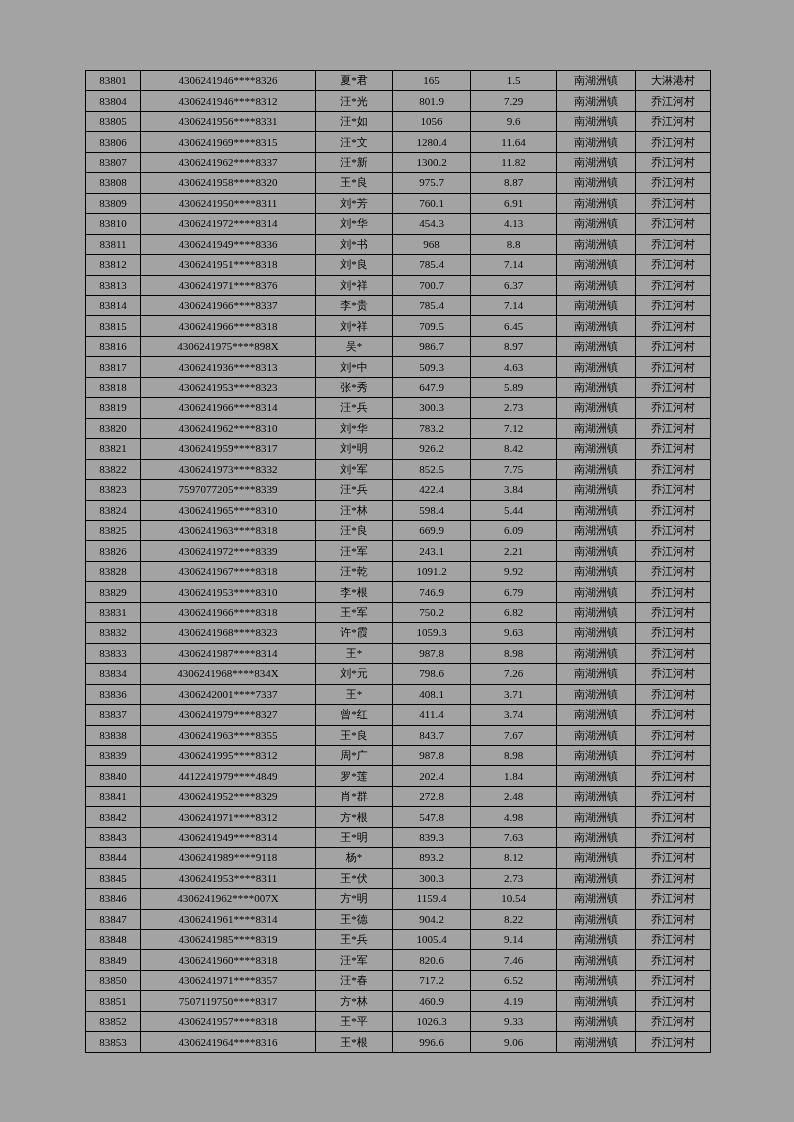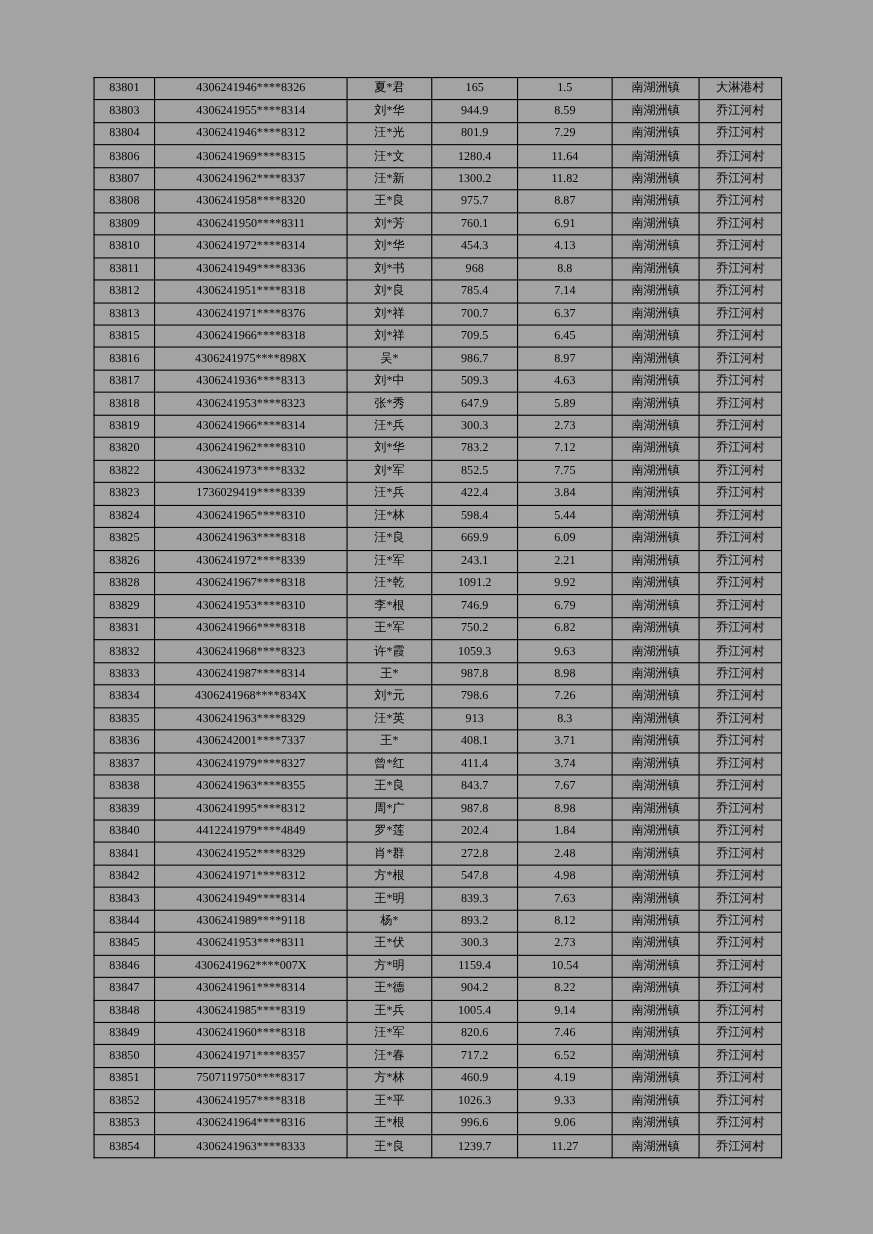--- a/index.html
+++ b/index.html
@@ -62,38 +62,38 @@
         <tr>
           <td>83801</td>
           <td>4306241946****8326</td>
           <td>夏*君</td>
           <td>165</td>
           <td>1.5</td>
           <td>南湖洲镇</td>
           <td>大淋港村</td>
         </tr>
         <tr>
-          <td>83803</td>
-          <td>4306241955****8314</td>
-          <td>刘*华</td>
-          <td>944.9</td>
-          <td>8.59</td>
-          <td>南湖洲镇</td>
-          <td>乔江河村</td>
-        </tr>
-        <tr>
           <td>83804</td>
           <td>4306241946****8312</td>
           <td>汪*光</td>
           <td>801.9</td>
           <td>7.29</td>
           <td>南湖洲镇</td>
           <td>乔江河村</td>
         </tr>
         <tr>
+          <td>83805</td>
+          <td>4306241956****8331</td>
+          <td>汪*如</td>
+          <td>1056</td>
+          <td>9.6</td>
+          <td>南湖洲镇</td>
+          <td>乔江河村</td>
+        </tr>
+        <tr>
           <td>83806</td>
           <td>4306241969****8315</td>
           <td>汪*文</td>
           <td>1280.4</td>
           <td>11.64</td>
           <td>南湖洲镇</td>
           <td>乔江河村</td>
         </tr>
         <tr>
           <td>83807</td>
@@ -152,20 +152,29 @@
         <tr>
           <td>83813</td>
           <td>4306241971****8376</td>
           <td>刘*祥</td>
           <td>700.7</td>
           <td>6.37</td>
           <td>南湖洲镇</td>
           <td>乔江河村</td>
         </tr>
         <tr>
+          <td>83814</td>
+          <td>4306241966****8337</td>
+          <td>李*贵</td>
+          <td>785.4</td>
+          <td>7.14</td>
+          <td>南湖洲镇</td>
+          <td>乔江河村</td>
+        </tr>
+        <tr>
           <td>83815</td>
           <td>4306241966****8318</td>
           <td>刘*祥</td>
           <td>709.5</td>
           <td>6.45</td>
           <td>南湖洲镇</td>
           <td>乔江河村</td>
         </tr>
         <tr>
           <td>83816</td>
@@ -206,31 +215,40 @@
         <tr>
           <td>83820</td>
           <td>4306241962****8310</td>
           <td>刘*华</td>
           <td>783.2</td>
           <td>7.12</td>
           <td>南湖洲镇</td>
           <td>乔江河村</td>
         </tr>
         <tr>
+          <td>83821</td>
+          <td>4306241959****8317</td>
+          <td>刘*明</td>
+          <td>926.2</td>
+          <td>8.42</td>
+          <td>南湖洲镇</td>
+          <td>乔江河村</td>
+        </tr>
+        <tr>
           <td>83822</td>
           <td>4306241973****8332</td>
           <td>刘*军</td>
           <td>852.5</td>
           <td>7.75</td>
           <td>南湖洲镇</td>
           <td>乔江河村</td>
         </tr>
         <tr>
           <td>83823</td>
-          <td>1736029419****8339</td>
+          <td>7597077205****8339</td>
           <td>汪*兵</td>
           <td>422.4</td>
           <td>3.84</td>
           <td>南湖洲镇</td>
           <td>乔江河村</td>
         </tr>
         <tr>
           <td>83824</td>
           <td>4306241965****8310</td>
           <td>汪*林</td>
@@ -305,29 +323,20 @@
         <tr>
           <td>83834</td>
           <td>4306241968****834X</td>
           <td>刘*元</td>
           <td>798.6</td>
           <td>7.26</td>
           <td>南湖洲镇</td>
           <td>乔江河村</td>
         </tr>
         <tr>
-          <td>83835</td>
-          <td>4306241963****8329</td>
-          <td>汪*英</td>
-          <td>913</td>
-          <td>8.3</td>
-          <td>南湖洲镇</td>
-          <td>乔江河村</td>
-        </tr>
-        <tr>
           <td>83836</td>
           <td>4306242001****7337</td>
           <td>王*</td>
           <td>408.1</td>
           <td>3.71</td>
           <td>南湖洲镇</td>
           <td>乔江河村</td>
         </tr>
         <tr>
           <td>83837</td>
@@ -475,24 +484,15 @@
         </tr>
         <tr>
           <td>83853</td>
           <td>4306241964****8316</td>
           <td>王*根</td>
           <td>996.6</td>
           <td>9.06</td>
           <td>南湖洲镇</td>
           <td>乔江河村</td>
         </tr>
-        <tr>
-          <td>83854</td>
-          <td>4306241963****8333</td>
-          <td>王*良</td>
-          <td>1239.7</td>
-          <td>11.27</td>
-          <td>南湖洲镇</td>
-          <td>乔江河村</td>
-        </tr>
       </tbody>
   </table>
 </div>
 
 </body></html>

